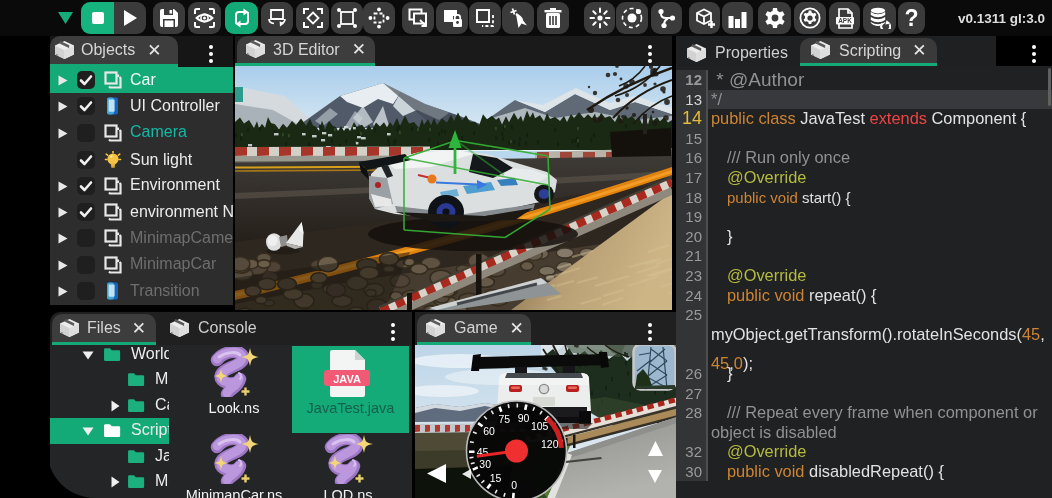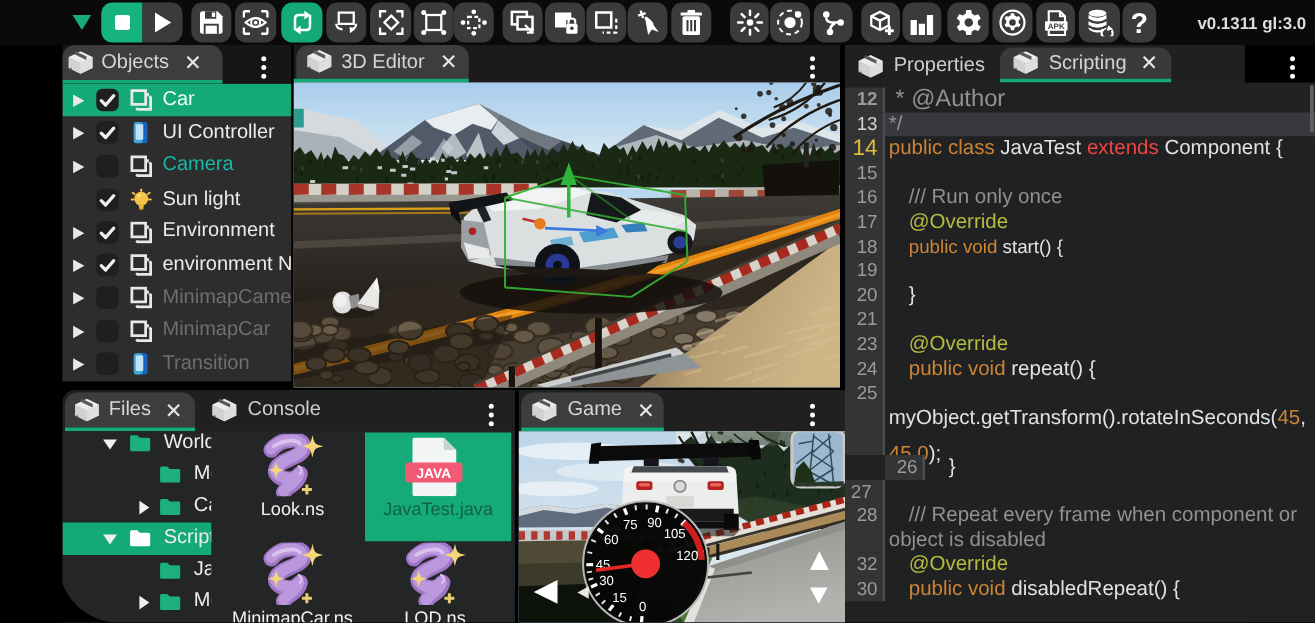--- a/index.html
+++ b/index.html
@@ -863,27 +863,27 @@
   <div style="display:flex;height:19.6px;align-items:center;">
           <div style="flex:none;width:26px;height:19.6px;background:#323436;color:#9a9a9a;font-size:15px;text-align:right;padding-right:4px;line-height:19.6px;"></div>
           <div style="flex:none;width:2px;height:19.6px;background:#4c4e50;"></div>
           <div style="flex:1;height:19.6px;line-height:19.6px;padding-left:3px;font-size:16.4px;white-space:pre;"><span style="color:#e2e2e2">myObject.getTransform().rotateInSeconds(</span><span style="color:#cd8434">45</span><span style="color:#e2e2e2">,</span></div>
         </div>
   <div style="display:flex;height:19.6px;align-items:center;">
           <div style="flex:none;width:26px;height:19.6px;background:#323436;color:#9a9a9a;font-size:15px;text-align:right;padding-right:4px;line-height:19.6px;"></div>
           <div style="flex:none;width:2px;height:19.6px;background:#4c4e50;"></div>
           <div style="flex:1;height:19.6px;line-height:19.6px;padding-left:3px;font-size:16.4px;white-space:pre;margin-top:20px;"><span style="color:#cd8434">45</span><span style="color:#e2e2e2">,</span><span style="color:#cd8434">0</span><span style="color:#e2e2e2">);</span></div>
         </div>
-  <div style="display:flex;height:19.6px;align-items:flex-end;margin-left:32px;">
+  <div style="display:flex;height:19.6px;align-items:flex-end;">
           <div style="flex:none;width:26px;height:19.6px;background:#323436;color:#9a9a9a;font-size:15px;text-align:right;padding-right:4px;line-height:19.6px;">26</div>
           <div style="flex:none;width:2px;height:19.6px;background:#4c4e50;"></div>
           <div style="flex:1;height:19.6px;line-height:19.6px;padding-left:3px;font-size:16.4px;white-space:pre;"><span style="display:inline-block;width:16px"></span><span style="color:#e2e2e2">}</span></div>
         </div>
   <div style="display:flex;height:19.6px;align-items:center;">
-          <div style="flex:none;width:26px;height:19.6px;background:#323436;color:#9a9a9a;font-size:15px;text-align:center;padding-right:4px;line-height:19.6px;">27</div>
+          <div style="flex:none;width:26px;height:19.6px;background:#323436;color:#9a9a9a;font-size:15px;text-align:right;padding-right:4px;line-height:19.6px;">27</div>
           <div style="flex:none;width:2px;height:19.6px;background:#4c4e50;"></div>
           <div style="flex:1;height:19.6px;line-height:19.6px;padding-left:3px;font-size:16.4px;white-space:pre;"></div>
         </div>
   <div style="display:flex;height:19.6px;align-items:center;">
           <div style="flex:none;width:26px;height:19.6px;background:#323436;color:#9a9a9a;font-size:15px;text-align:right;padding-right:4px;line-height:19.6px;">28</div>
           <div style="flex:none;width:2px;height:19.6px;background:#4c4e50;"></div>
           <div style="flex:1;height:19.6px;line-height:19.6px;padding-left:3px;font-size:16.4px;white-space:pre;"><span style="display:inline-block;width:16px"></span><span style="color:#919191">/// Repeat every frame when component or</span></div>
         </div>
   <div style="display:flex;height:19.6px;">
           <div style="flex:none;width:26px;height:19.6px;background:#323436;color:#9a9a9a;font-size:15px;text-align:right;padding-right:4px;line-height:19.6px;"></div>

